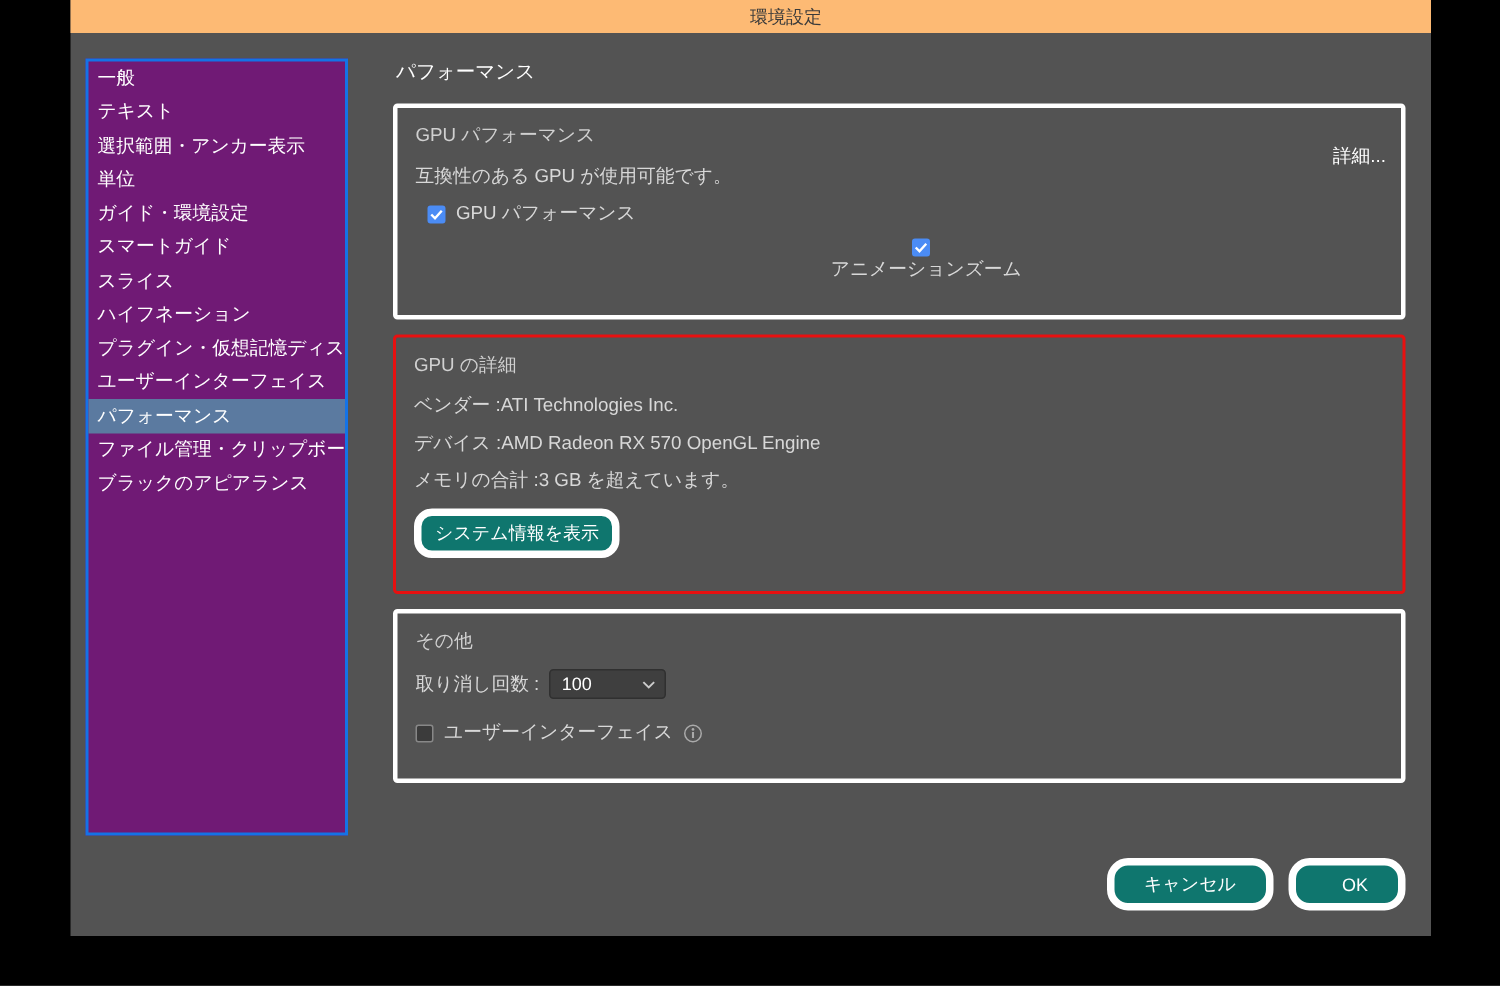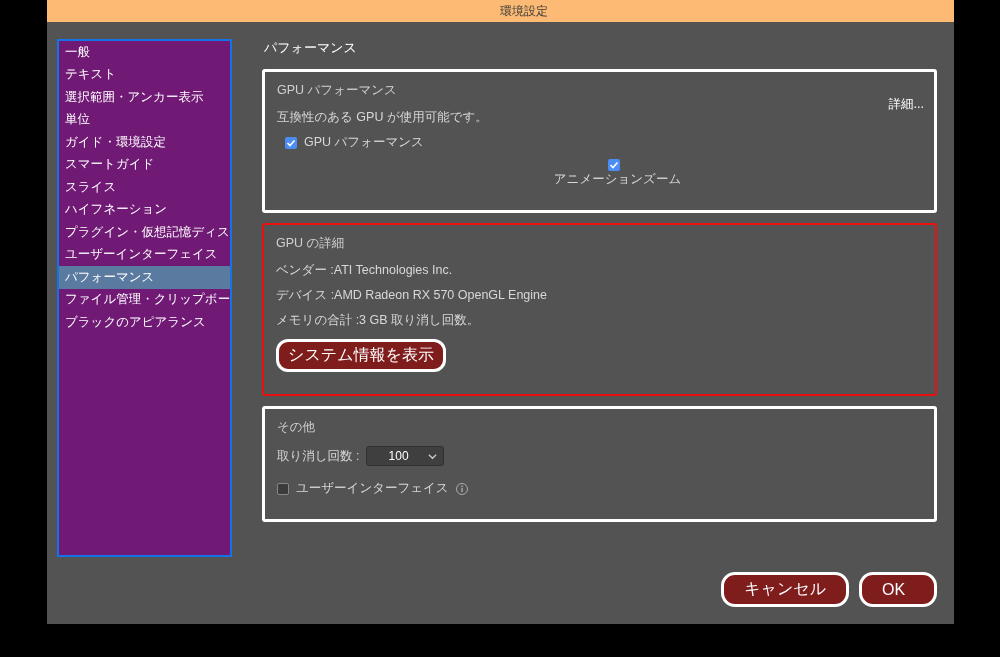--- a/index.html
+++ b/index.html
@@ -21,24 +21,24 @@
   .row { color: #d8d8d8; font-size: 12.5px; margin: 8px 0; display: flex; align-items: center; }
   .indent1 { padding-left: 8px; }
   .indent2 { padding-left: 36px; flex-direction: column; }
 
   .details-btn { position: absolute; right: 10px; top: 24px; color: #fff; font-size: 12.5px; cursor: pointer; }
 
   .chk { width: 12px; height: 12px; border-radius: 2px; background: #4b8cf5; display: inline-flex; align-items: center; justify-content: center; margin-right: 7px; flex: none; }
   .chk.empty { background: #3b3b3b; border: 1px solid #888; }
   .chk svg { width: 10px; height: 10px; }
 
-  .btn { background: #7f1d1d; border: 3px solid #ffffff; color: #fff; font-size: 16px; padding: 3px 9px; border-radius: 12px; cursor: pointer; }
-  .btn.wide { border-radius: 14px; padding: 4px 20px; min-width: 78px; text-align: left; }
+  .btn { background: #0f766e; border: 5px solid #ffffff; color: #fff; font-size: 12px; padding: 3px 9px; border-radius: 12px; cursor: pointer; }
+  .btn.wide { border-radius: 14px; padding: 4px 20px; min-width: 78px; text-align: right; }
 
-  .select { display: inline-flex; align-items: center; background: #3f3f3f; border: 1px solid #303030; color: #fff; font-size: 12px; padding: 2px 6px 2px 22px; border-radius: 3px; width: 78px; justify-content: space-between; margin-left: 6px; text-align: right; }
+  .select { display: inline-flex; align-items: center; background: #3f3f3f; border: 1px solid #303030; color: #fff; font-size: 12px; padding: 2px 6px 2px 8px; border-radius: 3px; width: 78px; justify-content: space-between; margin-left: 6px; text-align: right; }
   .select svg { width: 9px; height: 9px; }
 
   .info-ic { width: 14px; height: 14px; margin-left: 6px; display: inline-flex; }
 
   .footer { position: absolute; right: 17px; bottom: 17px; display: flex; gap: 10px; }
 </style>
 </head>
 <body>
 
 <div class="window">
@@ -86,21 +86,21 @@
               </svg>
           </span>
           <span>アニメーションズーム</span>
         </div>
       </div>
 
       <div class="group highlight">
         <div class="group-title">GPU の詳細</div>
         <div class="row">ベンダー :ATI Technologies Inc.</div>
         <div class="row">デバイス :AMD Radeon RX 570 OpenGL Engine</div>
-        <div class="row">メモリの合計 :3 GB 取り消し回数。</div>
+        <div class="row">メモリの合計 :3 GB を超えています。</div>
         <div class="row" style="margin-top:10px;">
           <button class="btn">システム情報を表示</button>
         </div>
       </div>
 
       <div class="group">
         <div class="group-title">その他</div>
         <div class="row">
           <span>取り消し回数 :</span>
           <span class="select">

